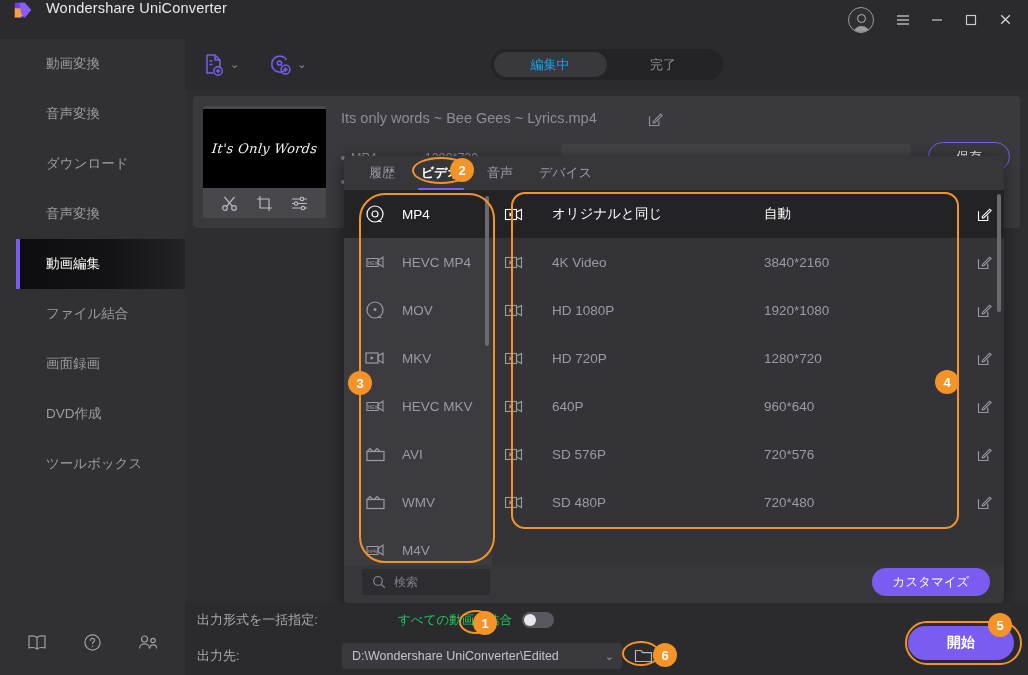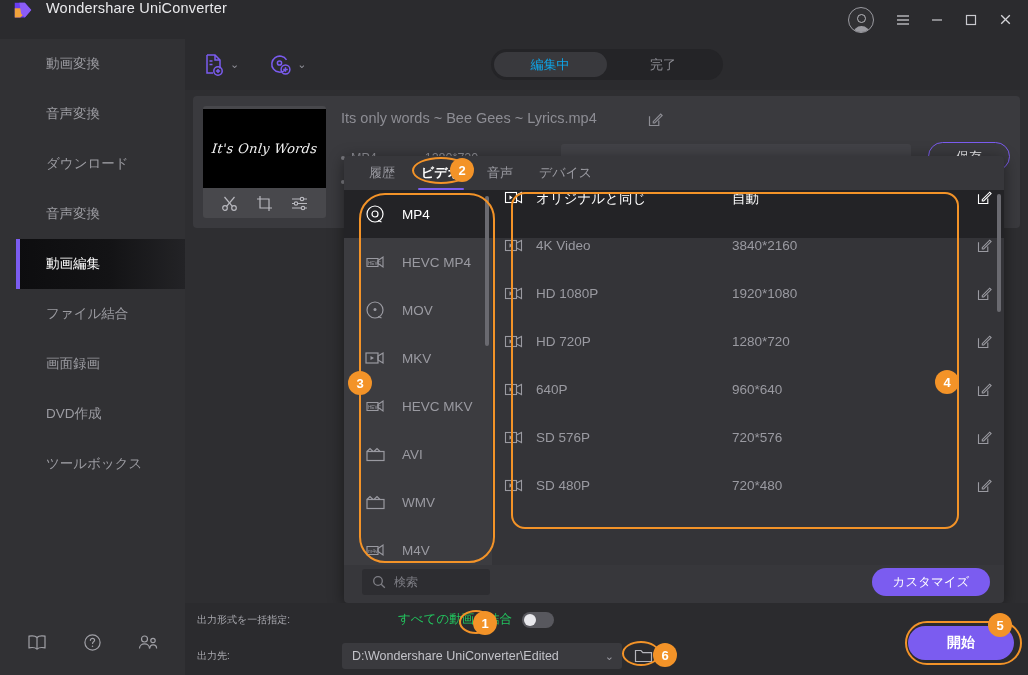--- a/index.html
+++ b/index.html
@@ -132,22 +132,23 @@
     font-size: 13.5px; color: #9a9aa1;
   }
   .fmtrow.on { background: #232326; color: #ffffff; }
   .fmtrow .ic { width: 22px; height: 20px; display: flex; align-items: center; justify-content: center; }
   .fscroll {
     position: absolute; right: 3px; top: 6px; width: 4px; height: 150px;
     background: #6a6a70; border-radius: 2px;
   }
   .reslist { flex: 1; height: 375px; background: #343438; position: relative; overflow: hidden; }
   .resrow {
-    height: 48px; display: flex; align-items: flex-start; font-size: 13.5px; color: #9a9aa1;
+    height: 48px; display: flex; align-items: center; font-size: 13.5px; color: #9a9aa1;
     position: relative;
+    gap: 16px;
   }
   .resrow.on { background: #232326; color: #ffffff; }
   .resrow .ic { width: 44px; display: flex; justify-content: center; color: inherit; }
   .resrow .nm { width: 196px; }
   .resrow .px { flex: 1; }
   .resrow .ed { width: 40px; display: flex; justify-content: center; color: inherit; }
   .rscroll {
     position: absolute; right: 3px; top: 4px; width: 4px; height: 118px;
     background: #6a6a70; border-radius: 2px;
   }
@@ -162,21 +163,21 @@
     border-radius: 14px; background: #7b5cf0; display: flex; align-items: center;
     justify-content: center; font-size: 12.5px; color: #ffffff;
   }
 
   
   .bottom {
     position: absolute; left: 185px; top: 603px; width: 843px; height: 72px;
     background: #2b2b2e;
   }
   .brow { position: absolute; left: 12px; display: flex; align-items: center; }
-  .blabel { width: 145px; font-size: 10px; color: #a8a8ae; }
+  .blabel { width: 145px; font-size: 13px; color: #a8a8ae; }
   .bsel {
     height: 26px; background: #3a3a3e; border-radius: 3px; display: flex;
     align-items: center; padding: 0 10px; font-size: 12.5px; color: #c3c3c9;
     position: relative;
   }
   .bsel .cv { position: absolute; right: 8px; color: #9a9aa1; font-size: 11px; }
   .merge { margin-left: 56px; font-size: 12.5px; color: #22c55e; }
   .toggle {
     margin-left: 10px; width: 32px; height: 16px; border-radius: 9px; background: #58585e;
     position: relative;

